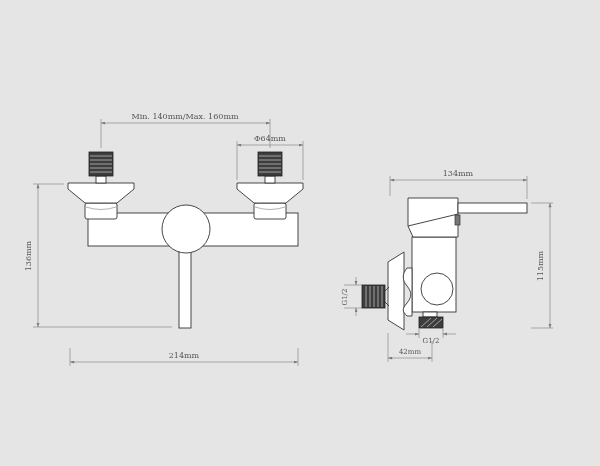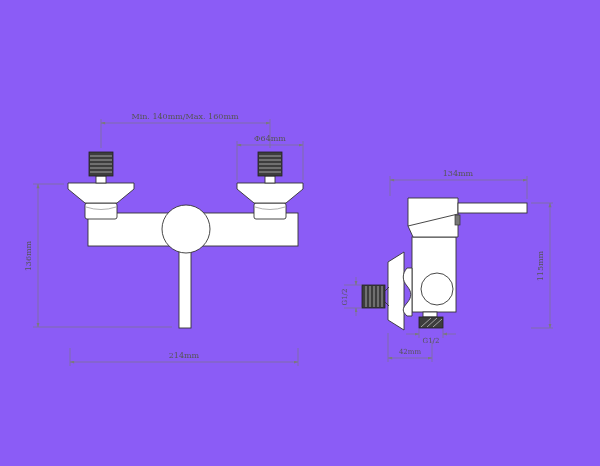--- a/index.html
+++ b/index.html
@@ -1,16 +1,16 @@
 <!DOCTYPE html>
 <html><head>
 <meta charset="utf-8">
 <style>
   html,body{margin:0;padding:0;background:#ffffff;}
-  .canvas{width:600px;height:466px;background:#8b5cf6;position:relative;overflow:hidden;}
+  .canvas{width:600px;height:466px;background:#e5e5e5;position:relative;overflow:hidden;}
   svg text{font-family:"DejaVu Serif",serif;fill:#555555;}
   .t8{font-size:8px;}
   .t7{font-size:7px;}
   .part{stroke:#333333;stroke-width:0.9;fill:none;}
   .partw{stroke:#333333;stroke-width:0.9;fill:#ffffff;}
   .thread{fill:#3d3d3d;stroke:#222222;stroke-width:0.8;}
   .tl{stroke:#a3a3a3;stroke-width:1;fill:none;}
   .dim{stroke:#7a7a7a;stroke-width:0.6;fill:none;}
 </style>
 </head>

